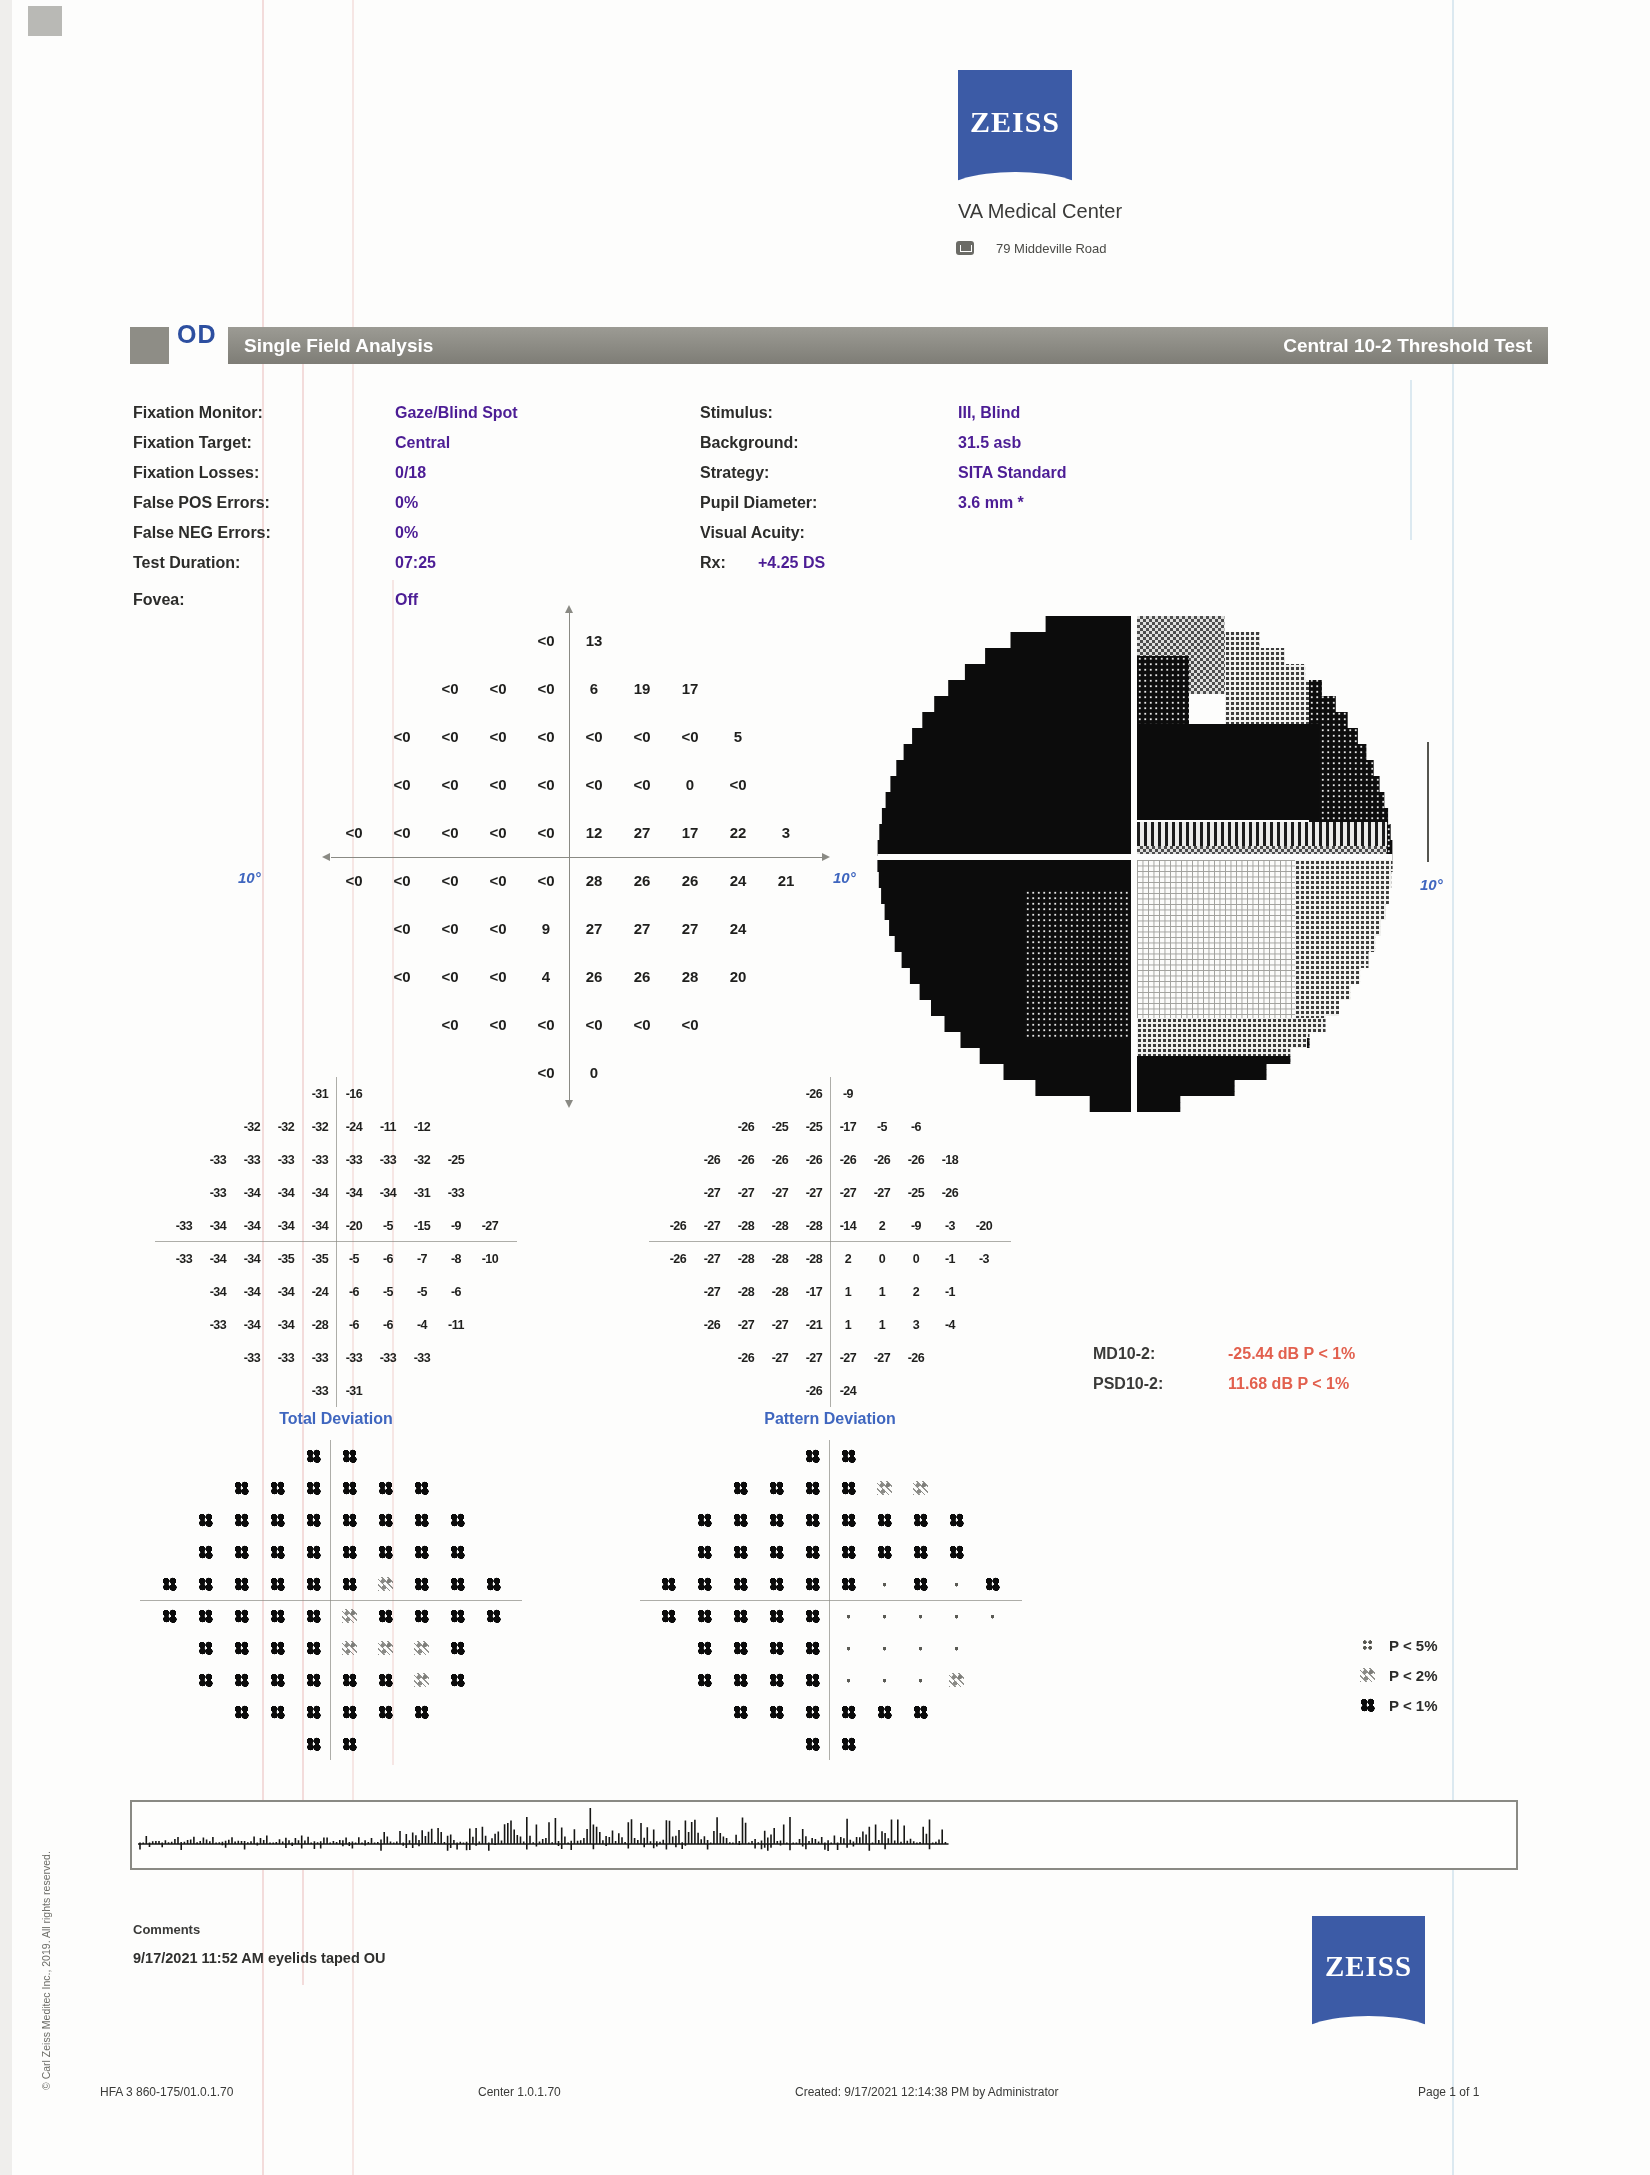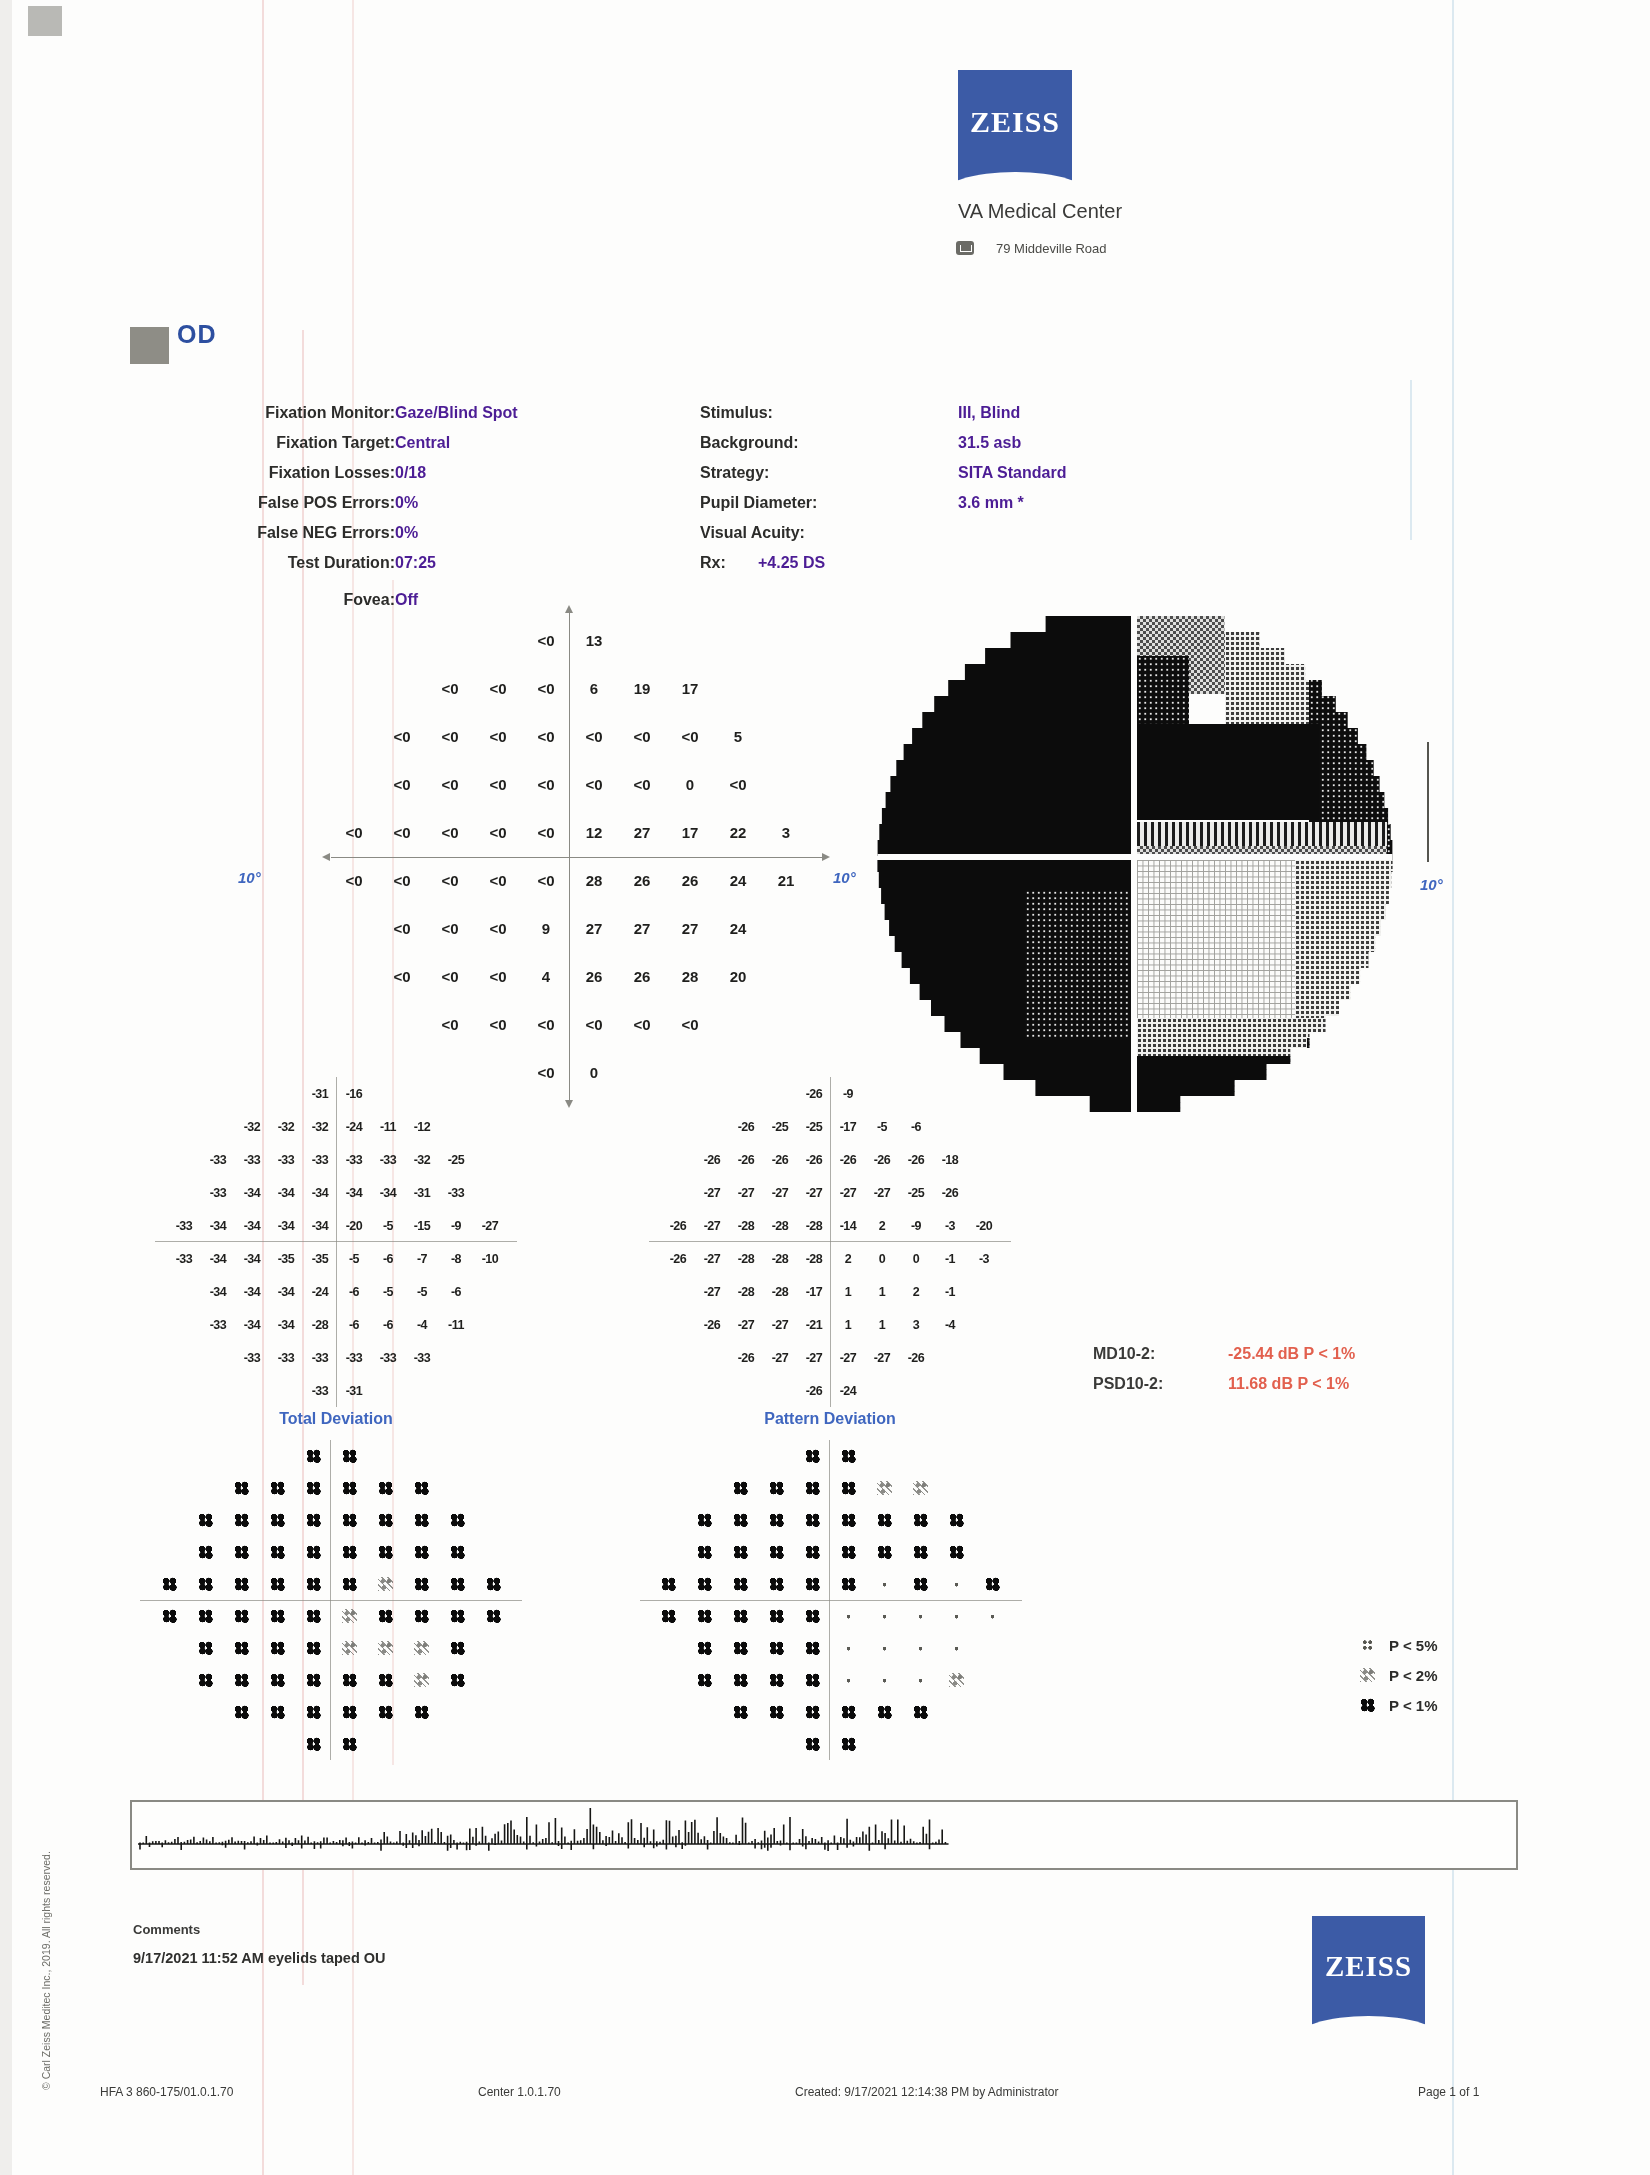--- a/index.html
+++ b/index.html
@@ -26,21 +26,21 @@
   
   .tb-chip{background:#8e8d86;}
   .tb-eye{font-size:25px;font-weight:bold;color:#2d4fa0;letter-spacing:1px;}
   .tb-bar{background:linear-gradient(#9c9b94,#7e7d76);color:#fff;font-size:19px;font-weight:bold;
           display:flex;justify-content:space-between;align-items:center;padding:0 16px;}
   
   .param-row{display:flex;height:30px;align-items:center;font-size:16px;font-weight:bold;}
   .param-row.gap{margin-top:7px;}
   .p-label{color:#2c2c2a;}
   .p-value{color:#4c1d95;}
-  .col-left .p-label{width:262px;text-align:right;}
+  .col-left .p-label{width:262px;}
   .col-mid .p-label{width:258px;}
   .col-mid .param-row.tight .p-label{width:58px;}
   .col-right .p-label{width:97px;}
   
   .vfgrid{display:flex;flex-direction:column;}
   .grid-row{display:flex;justify-content:center;}
   .cell{display:flex;align-items:center;justify-content:center;}
   .thr .cell{width:48px;height:48px;font-size:15px;font-weight:bold;color:#1f1f1d;}
   .numdev .cell{width:34px;height:33px;font-size:12.5px;font-weight:bold;color:#1f1f1d;letter-spacing:-0.5px;}
   .prob .cell{width:36px;height:32px;}
@@ -107,20 +107,24 @@
     <div class="sq"></div>
     <div class="zt" style="font-size:30px;">ZEISS</div>
     <div class="notch"></div>
   </div>
   <div class="abs clinic" style="left:958px;top:200px;">VA Medical Center</div>
   <div class="abs addr-icon" style="left:956px;top:241px;"></div>
   <div class="abs addr-text" style="left:996px;top:241px;">79 Middeville Road</div>
 
   <div class="abs tb-chip" style="left:130px;top:327px;width:39px;height:37px;"></div>
   <div class="abs tb-eye" style="left:177px;top:320px;">OD</div>
+  <div class="abs tb-bar" style="left:228px;top:327px;width:1288px;height:37px;">
+    <span>Single Field Analysis</span>
+    <span>Central 10-2 Threshold Test</span>
+  </div>
 
   <div class="abs col-left" style="left:133px;top:398px;">
       <div class="param-row">
         <span class="p-label">Fixation Monitor:</span>
         <span class="p-value">Gaze/Blind Spot</span>
       </div>
       <div class="param-row">
         <span class="p-label">Fixation Target:</span>
         <span class="p-value">Central</span>
       </div>

